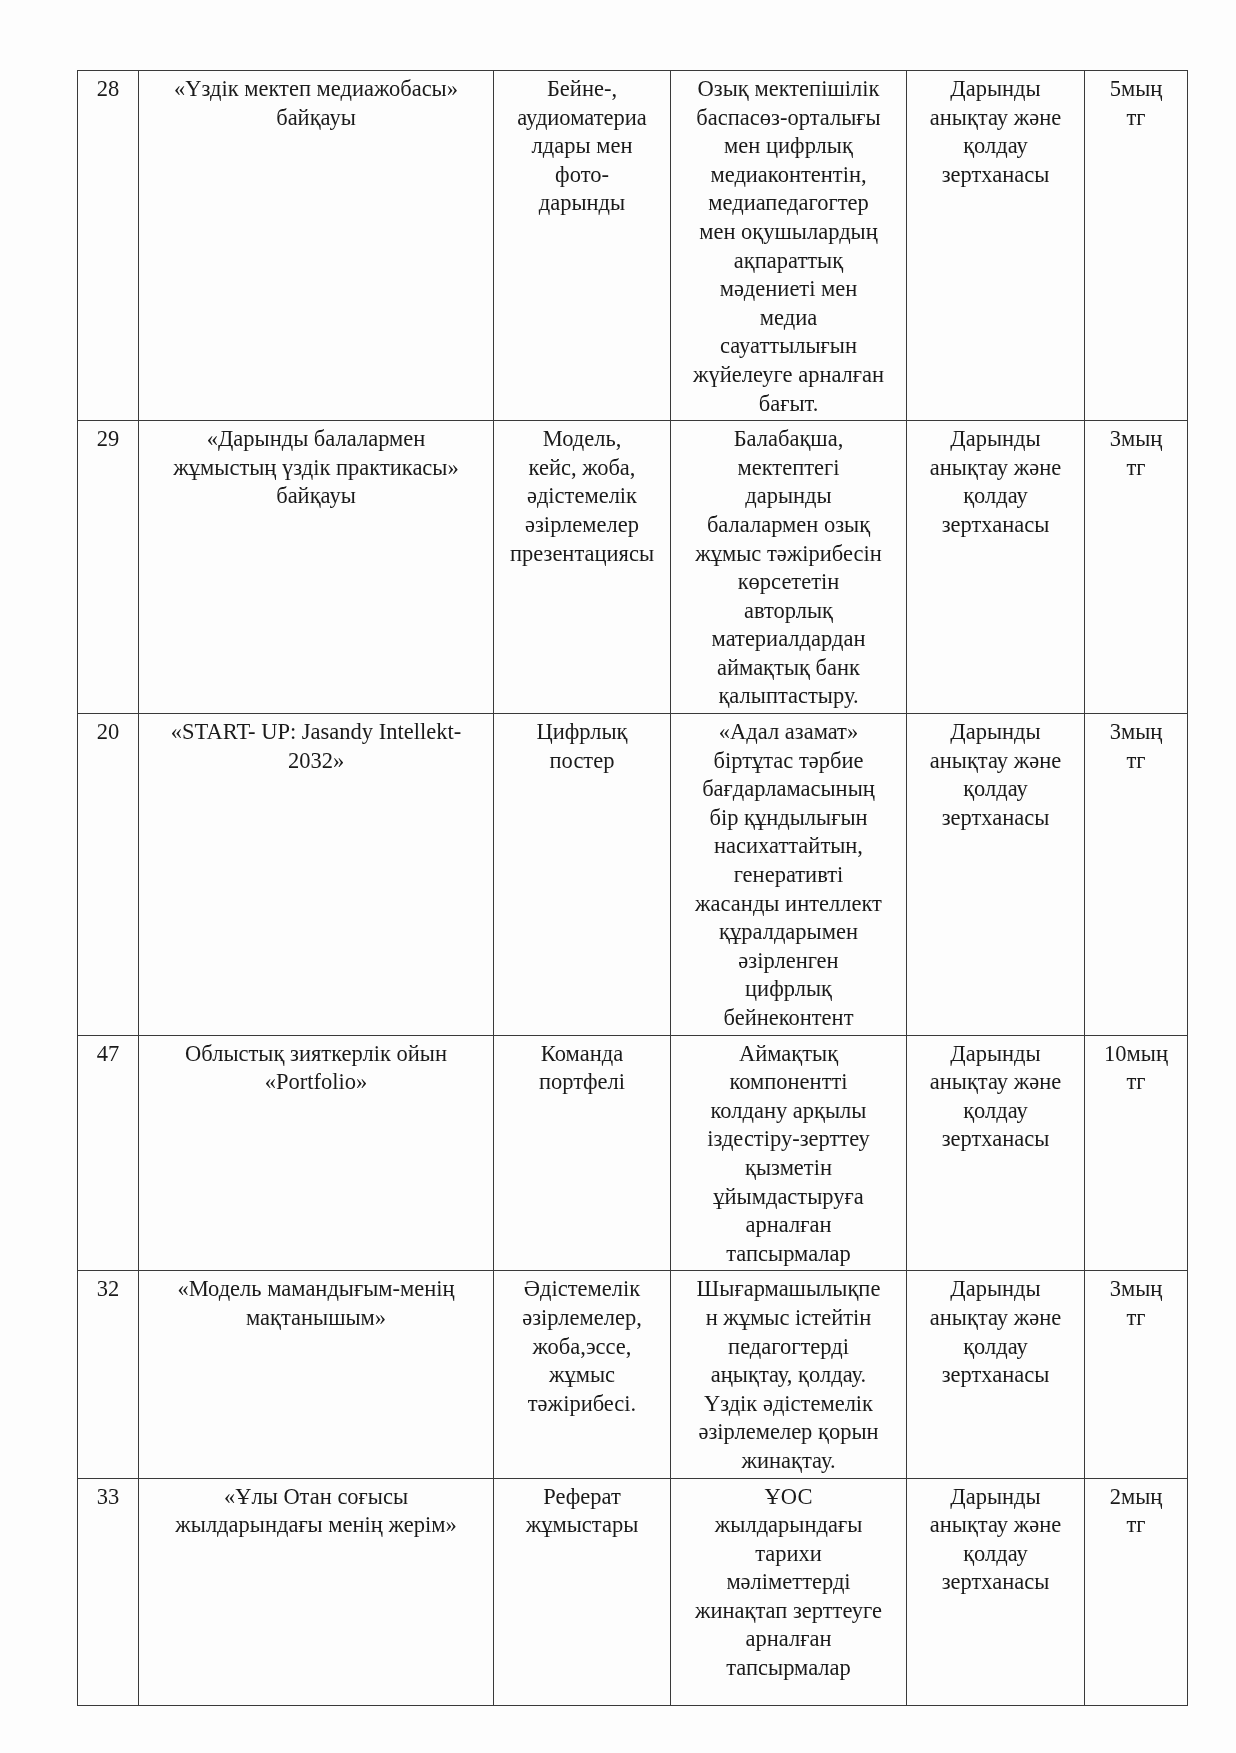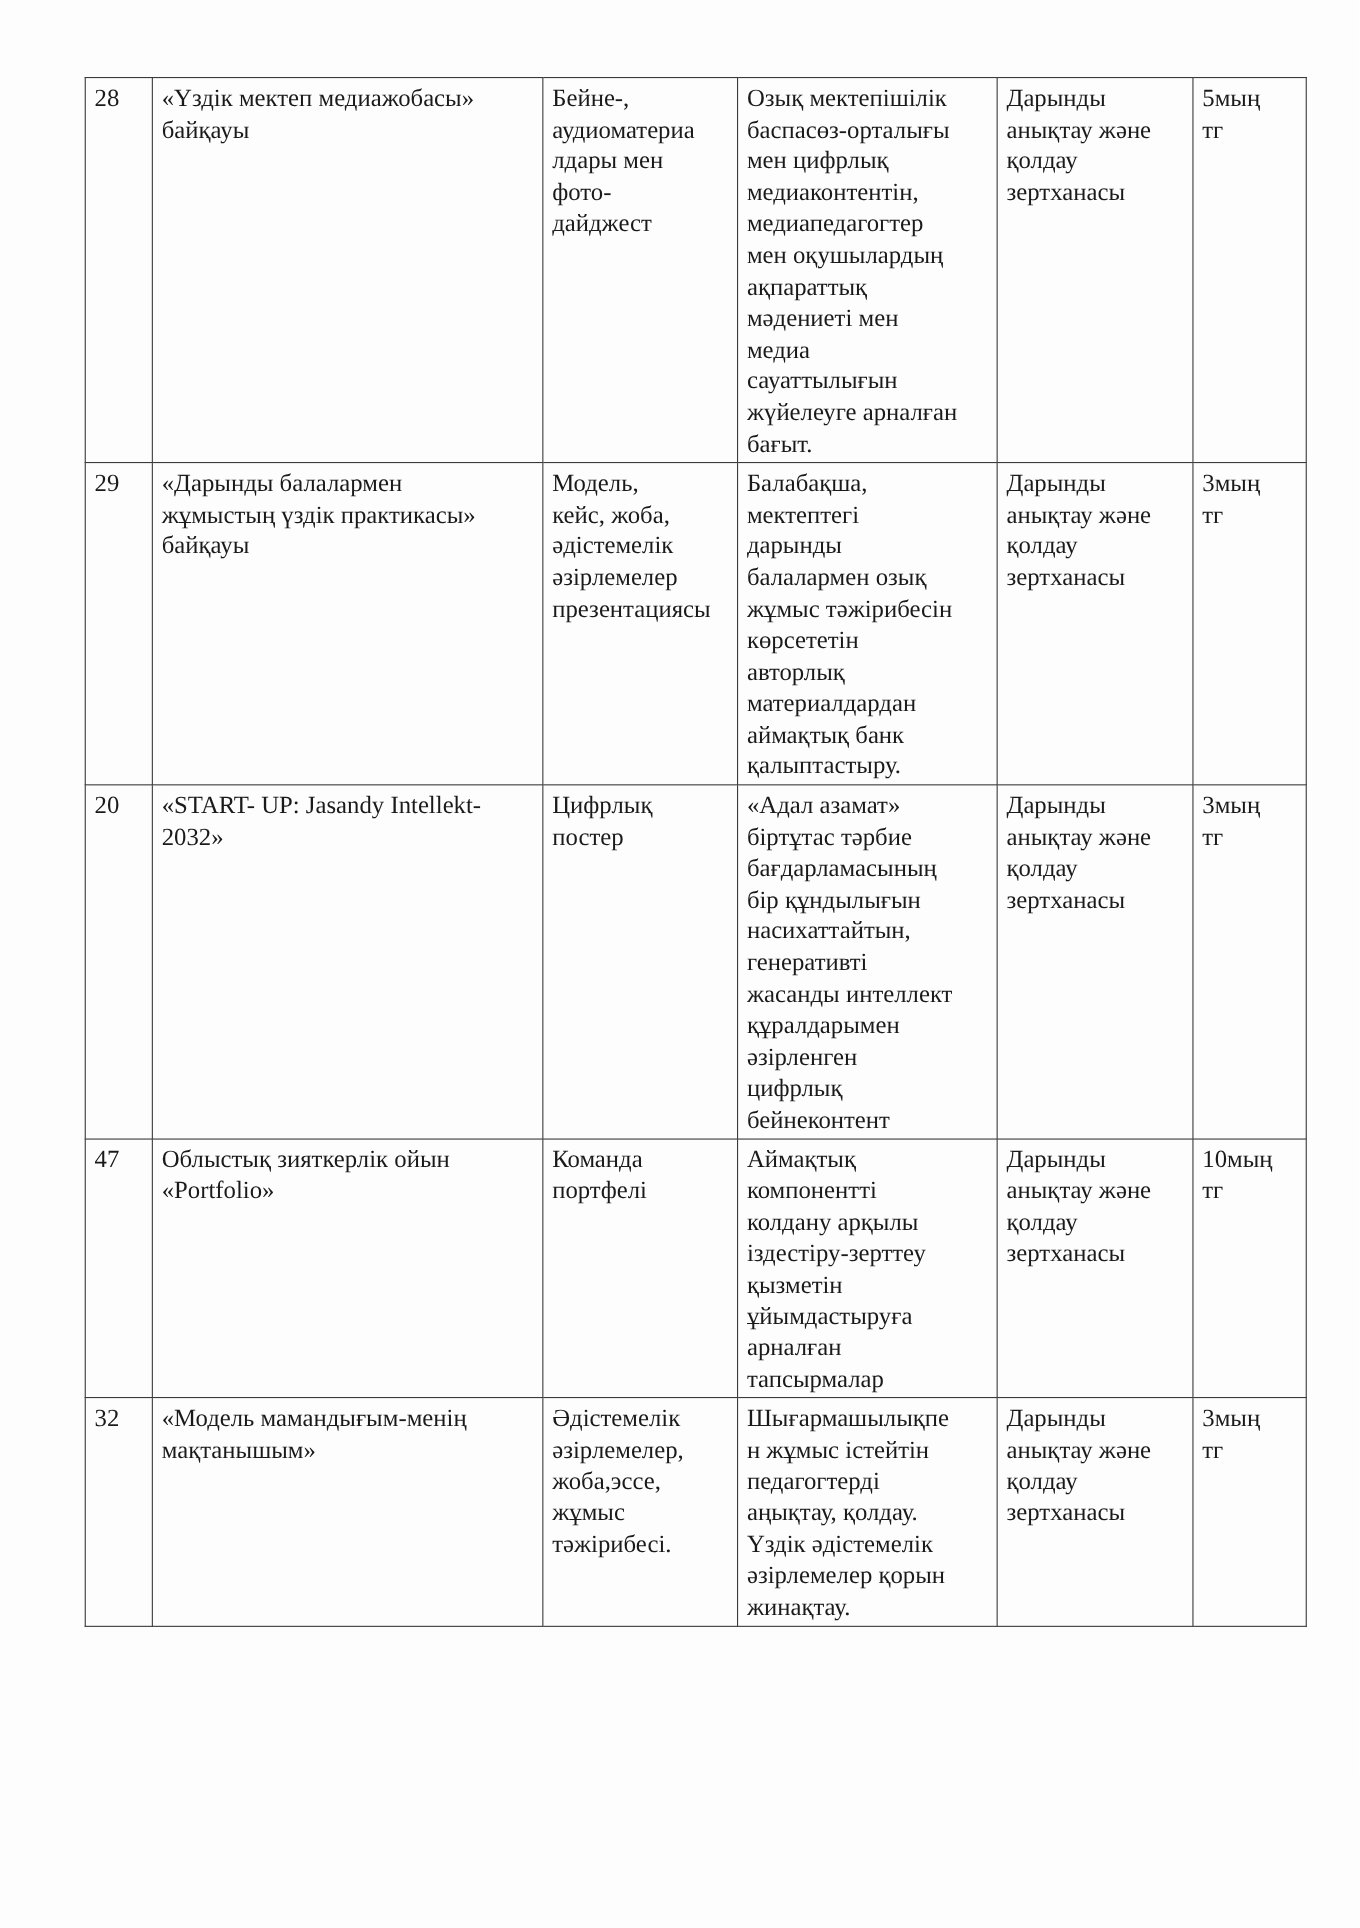--- a/index.html
+++ b/index.html
@@ -1,20 +1,20 @@
 <!DOCTYPE html>
 <html><head>
 <meta charset="utf-8">
 <style>
   html, body { margin: 0; padding: 0; background: #ffffff; }
   body { width: 1236px; height: 1753px; position: relative; overflow: hidden;
          font-family: "Liberation Serif", "DejaVu Serif", serif; color: #1a1a1a; }
   .page { position: absolute; left: 0; top: 0; width: 1236px; height: 1753px; background: #fdfdfd; }
   table.plan { position: absolute; left: 77px; top: 70px; width: 1110px;
-               border-collapse: collapse; table-layout: fixed; }
+               border-collapse: collapse; table-layout: fixed; text-align: center; }
   table.plan td { border: 1.3px solid #3a3a3a; vertical-align: top;
                   font-size: 22.5px; line-height: 28.6px; padding: 4px 8px 2px 8px;
                   white-space: pre-line; word-wrap: break-word; }
   col.c-num { width: 61px; }
   col.c-name { width: 355px; }
   col.c-form { width: 177px; }
   col.c-goal { width: 236px; }
   col.c-org { width: 178px; }
   col.c-fee { width: 103px; }
   td.num { padding-left: 8px; }
@@ -34,21 +34,21 @@
     </colgroup>
     <tbody id="tbody">
       <tr style="height:347px">
         <td class="num">28</td>
         <td>«Үздік мектеп медиажобасы»
 байқауы</td>
         <td>Бейне-,
 аудиоматериа
 лдары мен
 фото-
-дайджест</td>
+дарынды</td>
         <td class="goal">Озық мектепішілік
 баспасөз-орталығы
 мен цифрлық
 медиаконтентін,
 медиапедагогтер
 мен оқушылардың
 ақпараттық
 мәдениеті мен
 медиа
 сауаттылығын
@@ -149,15 +149,35 @@
 Үздік әдістемелік
 әзірлемелер қорын
 жинақтау.</td>
         <td>Дарынды
 анықтау және
 қолдау
 зертханасы</td>
         <td>3мың
 тг</td>
       </tr>
+      <tr style="height:227px">
+        <td class="num">33</td>
+        <td>«Ұлы Отан соғысы
+жылдарындағы менің жерім»</td>
+        <td>Реферат
+жұмыстары</td>
+        <td class="goal">ҰОС
+жылдарындағы
+тарихи
+мәліметтерді
+жинақтап зерттеуге
+арналған
+тапсырмалар</td>
+        <td>Дарынды
+анықтау және
+қолдау
+зертханасы</td>
+        <td>2мың
+тг</td>
+      </tr>
     </tbody>
   </table>
 </div>
 
 </body></html>

